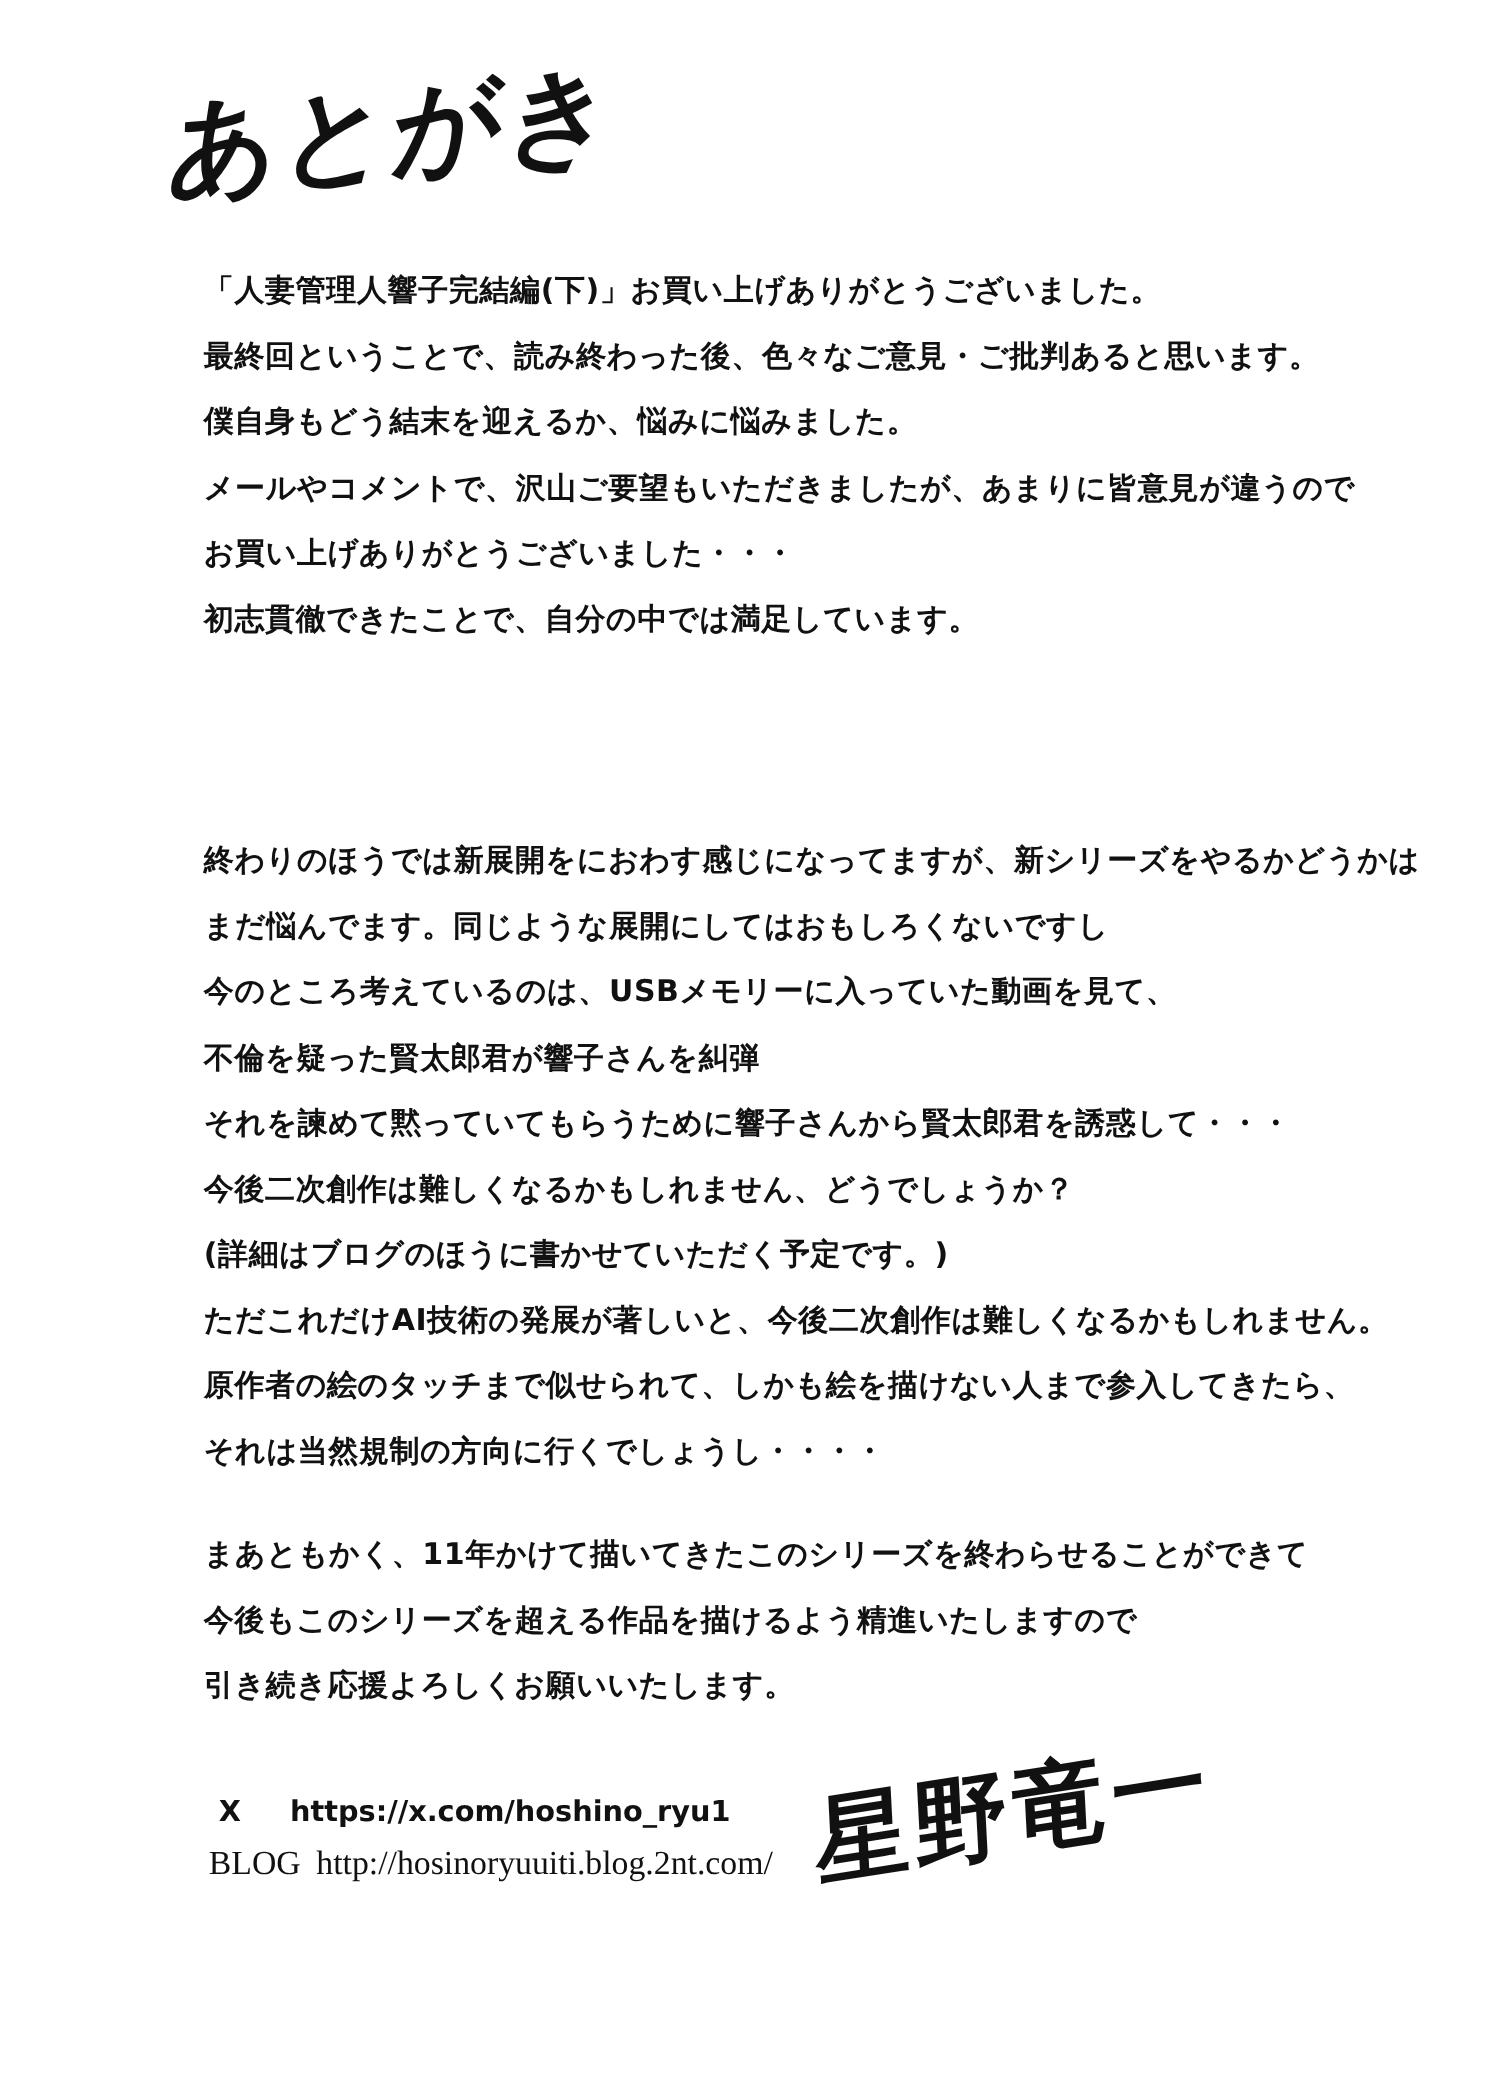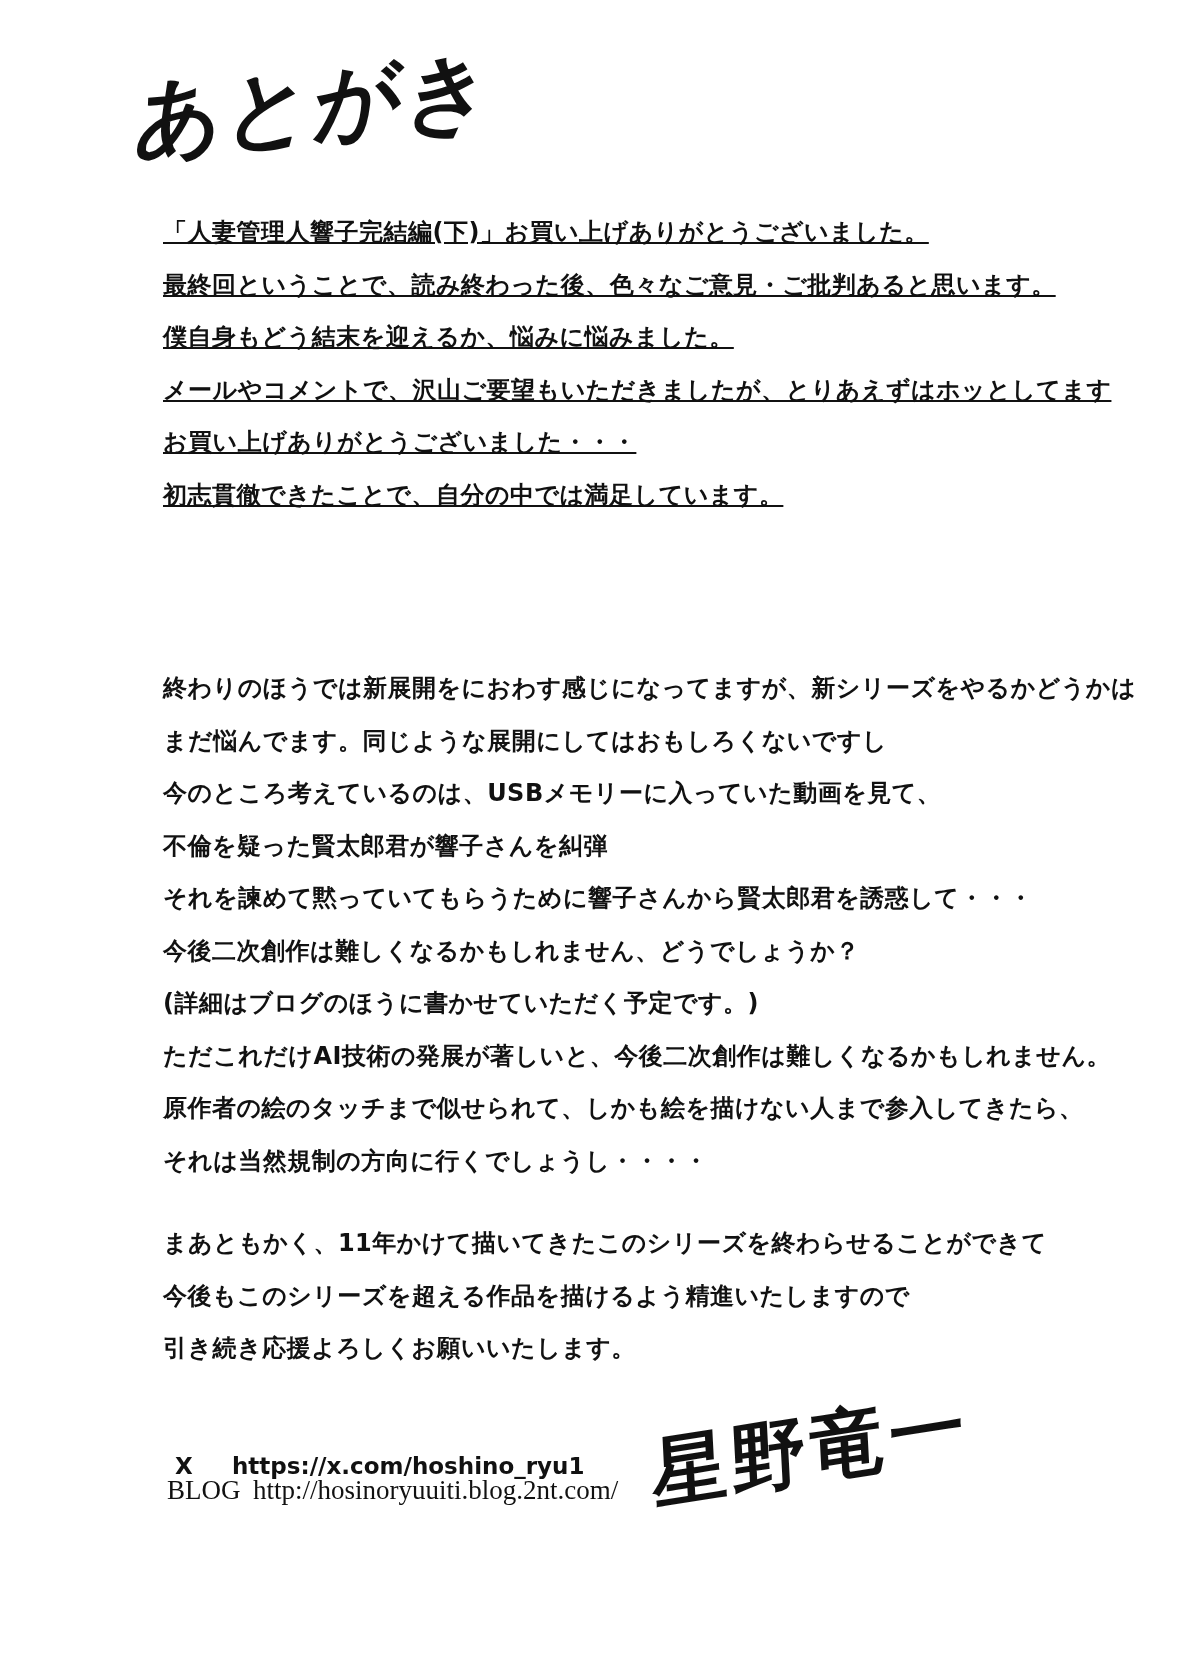--- a/index.html
+++ b/index.html
@@ -32,27 +32,27 @@
   .paragraph {
     position: absolute;
     left: 163px;
     width: 940px;
     font-size: 24px;
     font-weight: 600;
     line-height: 52.5px;
     letter-spacing: 0.5px;
     white-space: nowrap;
   }
-  .p1 { top: 206px; text-decoration: underline; }
+  .p1 { top: 206px; }
   .p2 { top: 662px; }
   .p3 { top: 1217px; }
 
   .links { position: absolute; left: 0; top: 0; }
   .link-row { position: absolute; white-space: nowrap; }
-  .x-row { left: 175px; top: 1437px; font-size: 23px; font-weight: bold; margin-top: 16px; }
+  .x-row { left: 175px; top: 1437px; font-size: 23px; font-weight: bold; }
   .x-row .link-label { display: inline-block; width: 57px; }
   .blog-row {
     left: 167px; top: 1475px;
     font-family: "Liberation Serif", "DejaVu Serif", serif;
     font-size: 27px; font-weight: normal;
   }
   .blog-row .link-label { display: inline-block; width: 86px; }
 
   
   .signature {
@@ -72,21 +72,21 @@
 <body>
 
 <div class="page">
 
   <h1 class="title">あとがき</h1>
 
   <div class="paragraph p1">
     <div class="line">「人妻管理人響子完結編(下)」お買い上げありがとうございました。</div>
     <div class="line">最終回ということで、読み終わった後、色々なご意見・ご批判あると思います。</div>
     <div class="line">僕自身もどう結末を迎えるか、悩みに悩みました。</div>
-    <div class="line">メールやコメントで、沢山ご要望もいただきましたが、とりあえずはホッとしてます</div>
+    <div class="line">メールやコメントで、沢山ご要望もいただきましたが、あまりに皆意見が違うので</div>
     <div class="line">お買い上げありがとうございました・・・</div>
     <div class="line">初志貫徹できたことで、自分の中では満足しています。</div>
   </div>
 
   <div class="paragraph p2">
     <div class="line">終わりのほうでは新展開をにおわす感じになってますが、新シリーズをやるかどうかは</div>
     <div class="line">まだ悩んでます。同じような展開にしてはおもしろくないですし</div>
     <div class="line">今のところ考えているのは、USBメモリーに入っていた動画を見て、</div>
     <div class="line">不倫を疑った賢太郎君が響子さんを糾弾</div>
     <div class="line">それを諫めて黙っていてもらうために響子さんから賢太郎君を誘惑して・・・</div>

